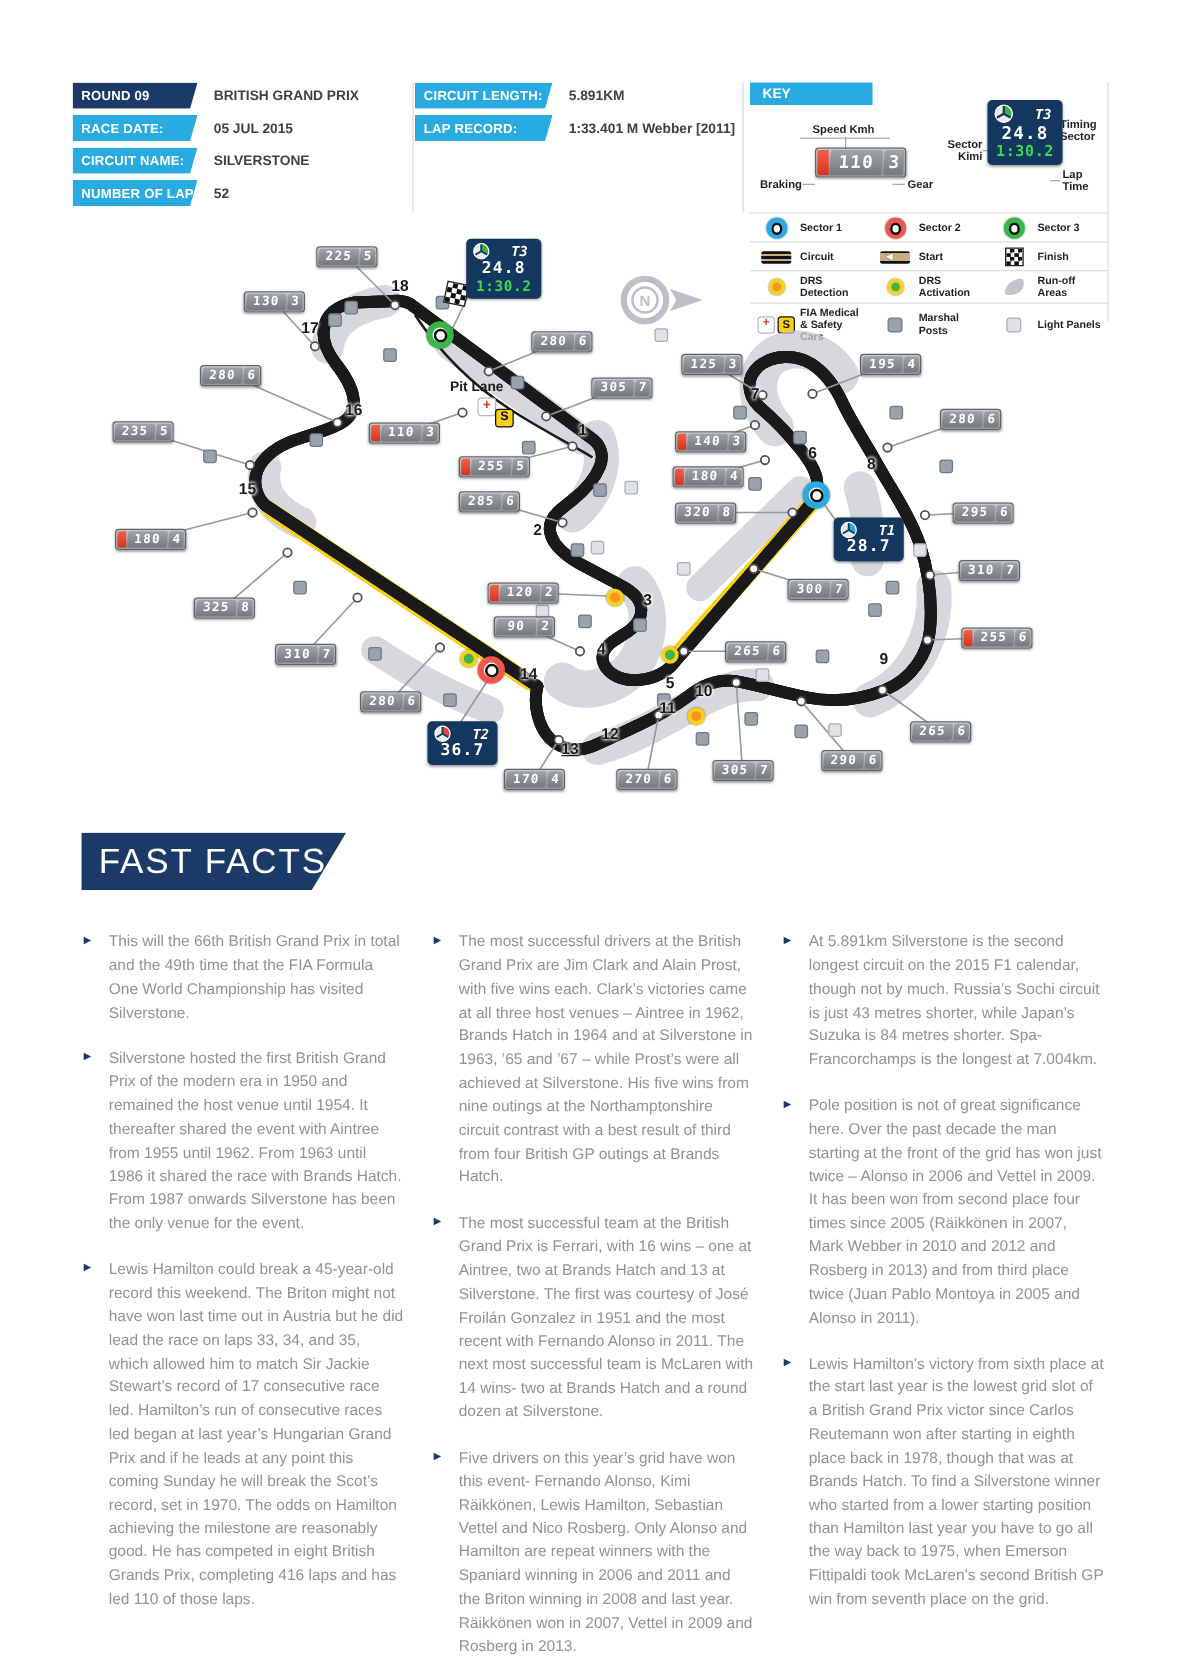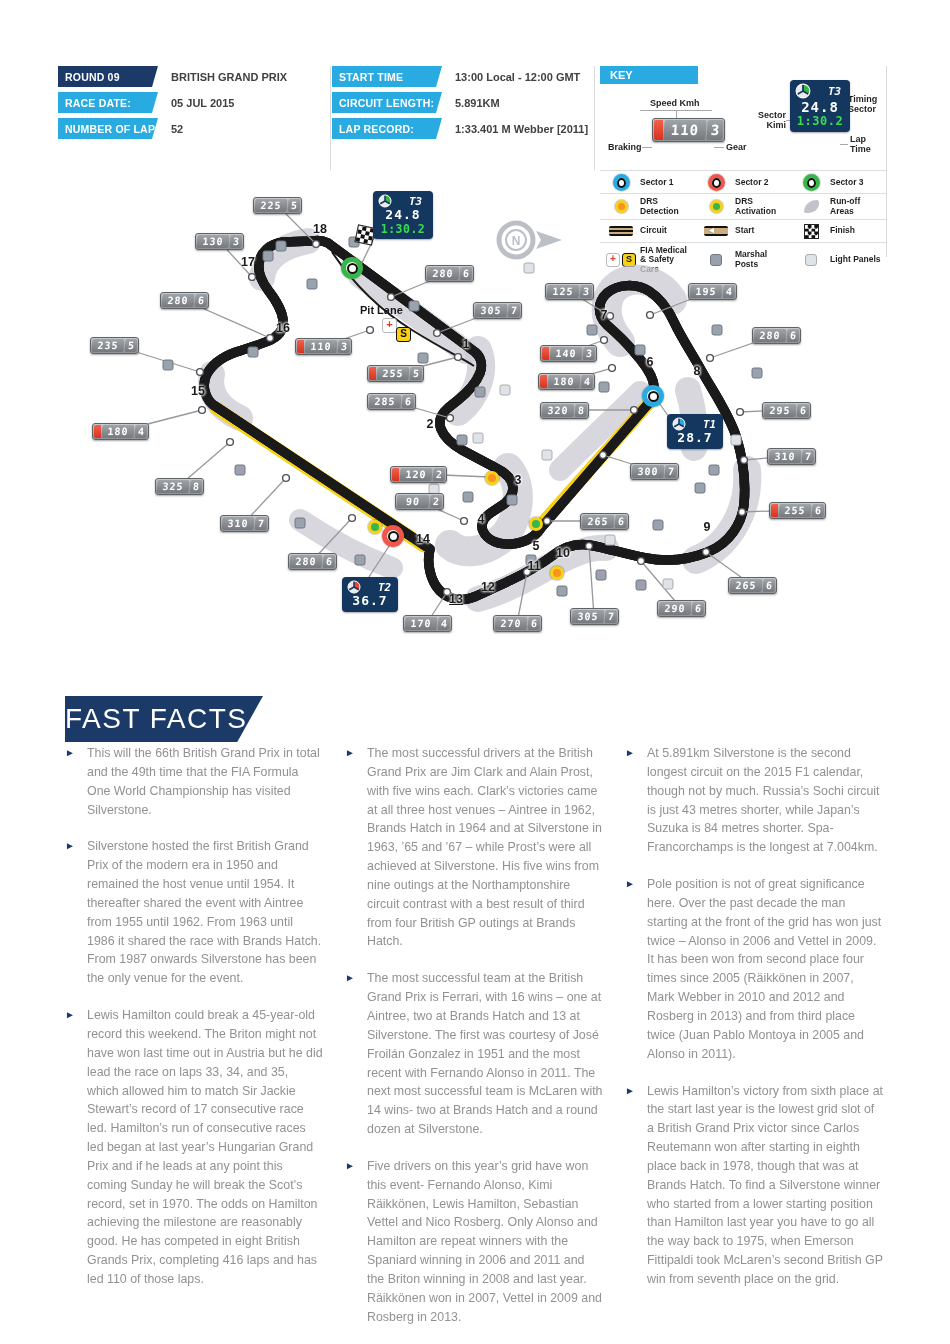--- a/index.html
+++ b/index.html
@@ -82,23 +82,23 @@
          border:1px solid #6F7984;transform:translate(-50%,-50%);z-index:3;}
   .mpost.light{background:#DFE2E6;border-color:#A8ADB3;}
   .flag{position:absolute;width:16px;height:16px;border:1px solid #222;z-index:6;
         background:repeating-conic-gradient(#111 0% 25%,#fff 0% 50%);background-size:8px 8px;
         transform:rotate(12deg);}
   .pitlabel{position:absolute;font-weight:bold;font-size:11px;color:#1a1a1a;z-index:5;margin-left:20px;}
   .pitmed{position:absolute;width:13px;height:13px;font-size:11px;line-height:11px;z-index:6;}
   .pits{position:absolute;width:13px;height:13px;font-size:10px;line-height:11px;z-index:6;}
 
   
-  .fftitle{position:absolute;left:65px;top:696px;width:198px;height:46px;background:#1C3A67;
+  .fftitle{position:absolute;left:65px;top:666px;width:198px;height:46px;background:#1C3A67;
            clip-path:polygon(0 0,100% 0,87% 100%,0 100%);color:#fff;font-size:28px;
-           letter-spacing:1.5px;line-height:46px;font-weight:400;z-index:3;}
+           letter-spacing:1.5px;line-height:46px;padding-left:14px;font-weight:400;z-index:3;}
   .ffwrap{position:absolute;left:65px;top:744px;width:825px;display:flex;gap:22px;z-index:3;}
   .ffcol{width:258px;flex:none;}
   .fact{position:relative;padding-left:22px;margin-bottom:18px;font-size:12.4px;line-height:1.52;
         color:#909295;}
   .fact .arr{position:absolute;left:0;top:1px;color:#1C3A67;font-size:10px;}
 </style>
 </head>
 <body>
 
 <div class="page">
@@ -497,29 +497,29 @@
   <div class="itable" id="table-left">
       <div class="irow">
         <div class="ilabel dark">ROUND 09</div>
         <div class="ival">BRITISH GRAND PRIX</div>
       </div>
       <div class="irow">
         <div class="ilabel">RACE DATE:</div>
         <div class="ival">05 JUL 2015</div>
       </div>
       <div class="irow">
+        <div class="ilabel">CIRCUIT NAME:</div>
+        <div class="ival">SILVERSTONE</div>
+      </div>
+      <div class="irow">
         <div class="ilabel">NUMBER OF LAPS:</div>
         <div class="ival">52</div>
       </div>
     </div>
   <div class="itable" id="table-mid">
-      <div class="irow">
-        <div class="ilabel">START TIME</div>
-        <div class="ival">13:00 Local - 12:00 GMT</div>
-      </div>
       <div class="irow">
         <div class="ilabel">CIRCUIT LENGTH:</div>
         <div class="ival">5.891KM</div>
       </div>
       <div class="irow">
         <div class="ilabel">LAP RECORD:</div>
         <div class="ival">1:33.401 M Webber [2011]</div>
       </div>
     </div>
 
@@ -566,55 +566,55 @@
               <span class="ring" style="width: 9px; height: 9px; border: 4px solid rgb(57, 181, 74);">
                 <i style="width: 6px; height: 6px;"></i>
               </span>
             </div>
             <div class="klab">Sector 3</div>
           </div>
         </div>
         <div class="krow">
           <div class="kcell">
             <div class="kicon">
+              <span class="ic-circuit"></span>
+            </div>
+            <div class="klab">Circuit</div>
+          </div>
+          <div class="kcell">
+            <div class="kicon">
+              <span class="ic-start"></span>
+            </div>
+            <div class="klab">Start</div>
+          </div>
+          <div class="kcell">
+            <div class="kicon">
+              <span class="ic-finish"></span>
+            </div>
+            <div class="klab">Finish</div>
+          </div>
+        </div>
+        <div class="krow">
+          <div class="kcell">
+            <div class="kicon">
               <span class="drsdot" style="width: 7px; height: 7px; display: inline-block; background: rgb(247, 148, 30);"></span>
             </div>
             <div class="klab">DRS Detection</div>
           </div>
           <div class="kcell">
             <div class="kicon">
               <span class="drsdot" style="width: 7px; height: 7px; display: inline-block; background: rgb(57, 181, 74);"></span>
             </div>
             <div class="klab">DRS Activation</div>
           </div>
           <div class="kcell">
             <div class="kicon">
               <span class="ic-runoff"></span>
             </div>
             <div class="klab">Run-off Areas</div>
-          </div>
-        </div>
-        <div class="krow">
-          <div class="kcell">
-            <div class="kicon">
-              <span class="ic-circuit"></span>
-            </div>
-            <div class="klab">Circuit</div>
-          </div>
-          <div class="kcell">
-            <div class="kicon">
-              <span class="ic-start"></span>
-            </div>
-            <div class="klab">Start</div>
-          </div>
-          <div class="kcell">
-            <div class="kicon">
-              <span class="ic-finish"></span>
-            </div>
-            <div class="klab">Finish</div>
           </div>
         </div>
         <div class="krow">
           <div class="kcell">
             <div class="kicon">
               <span style="display: flex; gap: 2px;">
                 <span class="medbox" style="width: 12px; height: 12px; font-size: 10px; line-height: 10px;">+</span>
                 <span class="sbox-s" style="width: 12px; height: 12px; font-size: 9px; line-height: 10px;">S</span>
               </span>
             </div>

